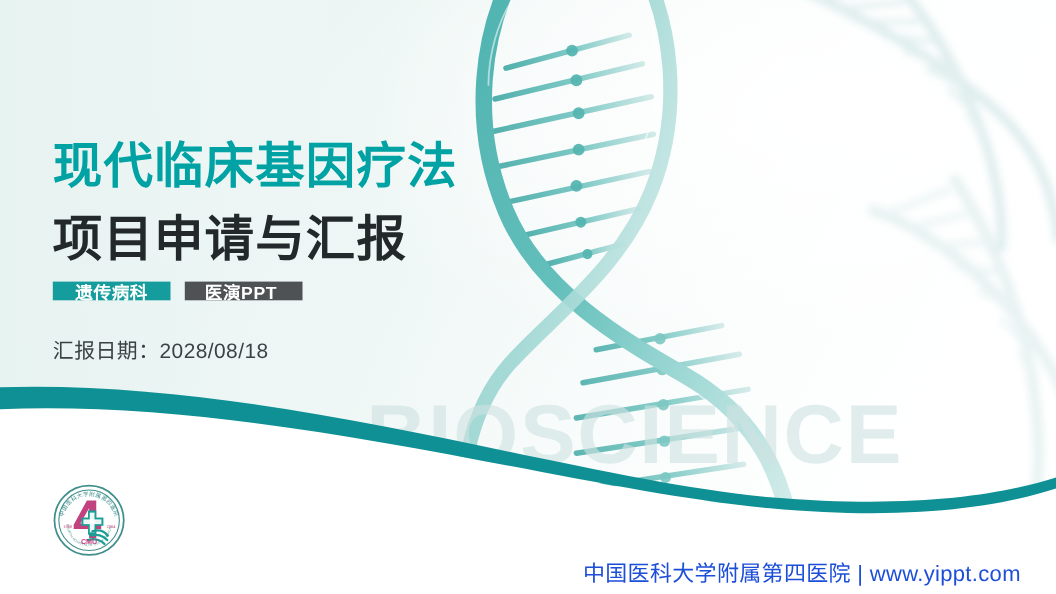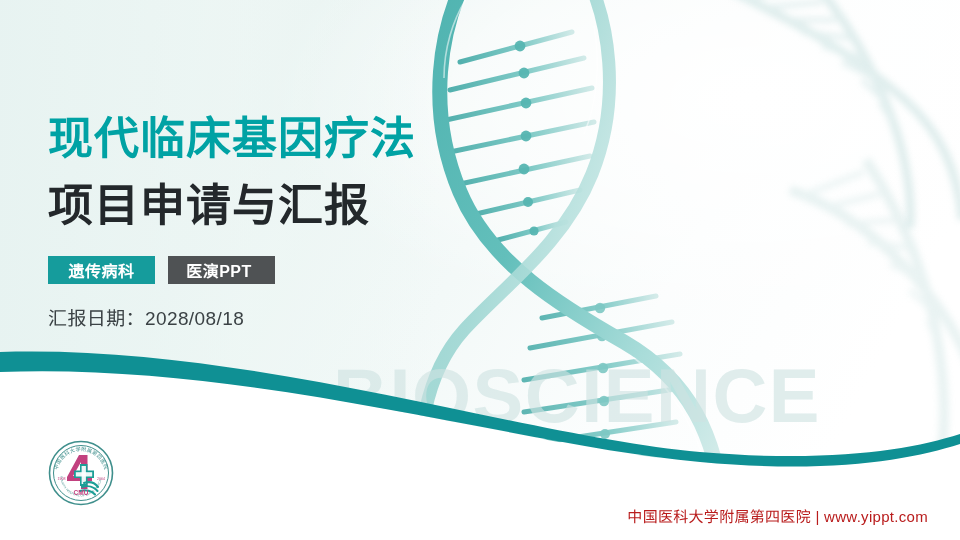--- a/index.html
+++ b/index.html
@@ -78,20 +78,21 @@
     top: 112px;
     z-index: 6;
   }
   .title-line1 {
     font-size: 45px;
     font-weight: 700;
     letter-spacing: 1px;
     line-height: 1.18;
     color: #00a2a4;
     white-space: nowrap;
+    margin-top: 12px;
   }
   .title-line2 {
     font-size: 45px;
     font-weight: 700;
     letter-spacing: 1px;
     line-height: 1.18;
     color: #23282b;
     white-space: nowrap;
     margin-top: 14px;
   }
@@ -99,21 +100,21 @@
   
   .tag-row {
     position: absolute;
     left: 48px;
     top: 256px;
     display: flex;
     gap: 13px;
     z-index: 6;
   }
   .tag {
-    height: 28px;
+    height: 17px;
     display: flex;
     align-items: center;
     justify-content: center;
     padding: 0 16px;
     font-size: 16px;
     font-weight: 700;
     letter-spacing: 0.5px;
     color: #ffffff;
     white-space: nowrap;
   }
@@ -142,22 +143,22 @@
     height: 66px;
     z-index: 7;
   }
   .logo svg { display: block; }
 
   
   .footer {
     position: absolute;
     right: 32px;
     top: 505px;
-    font-size: 15px;
-    color: #b91c1c;
+    font-size: 20px;
+    color: #1d4ed8;
     letter-spacing: 0.3px;
     white-space: nowrap;
     z-index: 7;
   }
 </style>
 </head>
 <body>
 
 <div class="slide">
 

